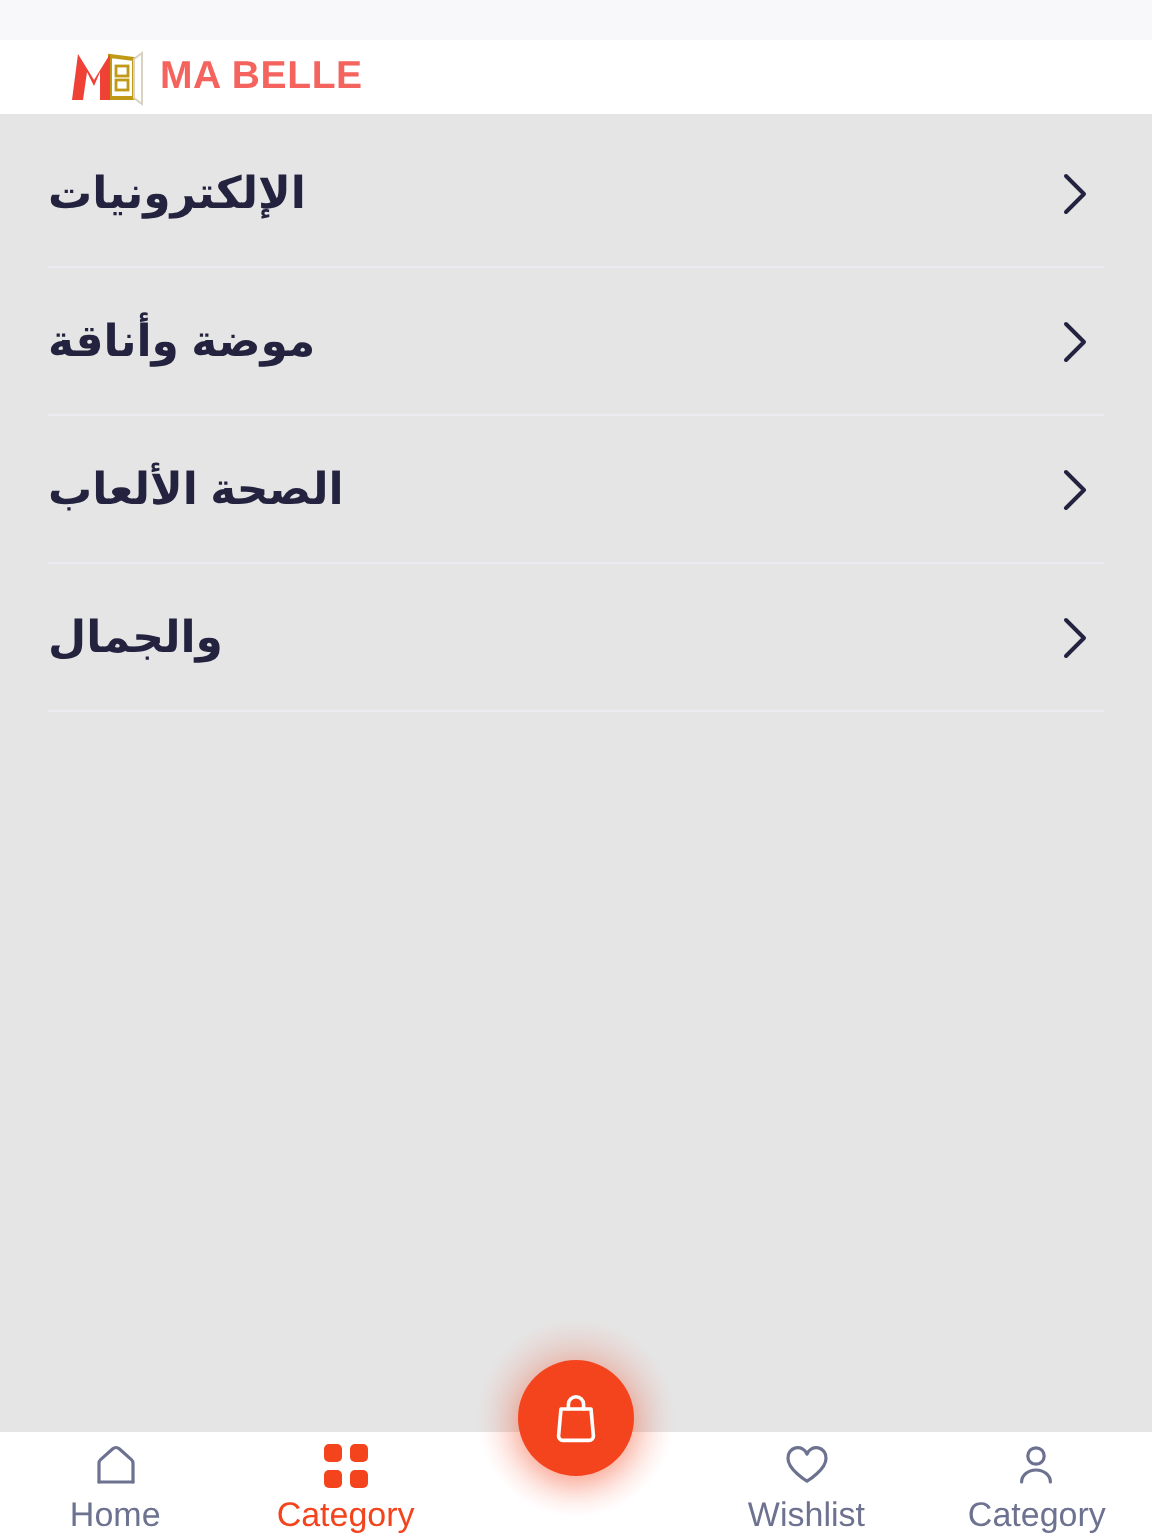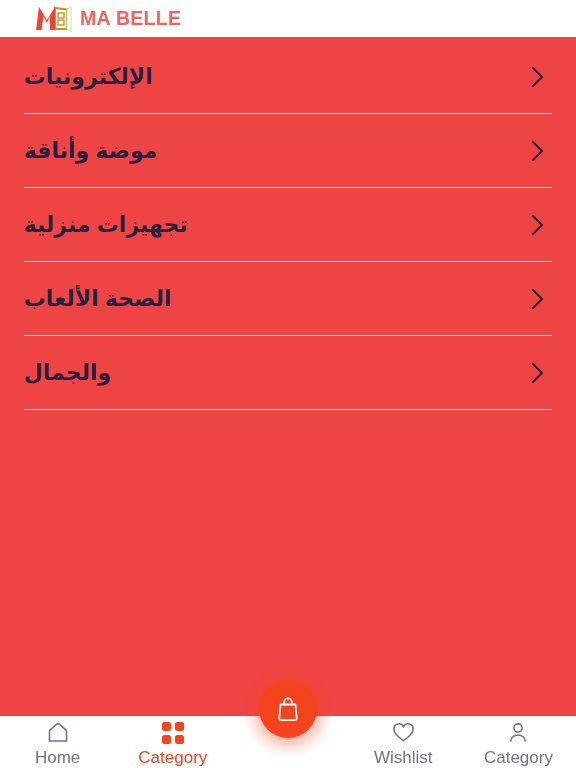--- a/index.html
+++ b/index.html
@@ -17,20 +17,21 @@
     display:flex; flex-direction:column;
   }
 
   
   .header {
     height:37px;
     background:#ffffff;
     display:flex; align-items:center;
     padding-left:34px;
     flex:0 0 auto;
+    margin-top:20px;
   }
   .brand { display:flex; align-items:center; gap:0px; }
   .brand-mark {
     width:48px; height:28px;
     position:relative;
     flex:0 0 auto;
     margin-right:-2px;
   }
   .brand-mark svg { display:block; }
   .brand-word {
@@ -38,21 +39,21 @@
     font-weight:bold;
     letter-spacing:0.3px;
     color:#f4635e;
     line-height:1;
     white-space:nowrap;
   }
 
   
   .content {
     flex:1 1 auto;
-    background:#ef4444;
+    background:#e5e5e5;
     padding-top:3px;
     overflow:hidden;
   }
   .cat-list { list-style:none; }
   .cat-row {
     position:relative;
     height:74px;
     margin:0 24px;
     display:flex;
     align-items:center;
@@ -184,28 +185,20 @@
 
       <li class="cat-row">
         <span class="cat-label">موضة وأناقة</span>
         <span class="chev">
           <svg width="20" height="24" viewBox="0 0 20 24">
               <path d="M6 3 L15 12 L6 21" fill="none" stroke="#232340" stroke-width="2" stroke-linecap="round" stroke-linejoin="round"></path>
             </svg>
         </span>
       </li>
 
-      <li class="cat-row">
-        <span class="cat-label">تجهيزات منزلية</span>
-        <span class="chev">
-          <svg width="20" height="24" viewBox="0 0 20 24">
-              <path d="M6 3 L15 12 L6 21" fill="none" stroke="#232340" stroke-width="2" stroke-linecap="round" stroke-linejoin="round"></path>
-            </svg>
-        </span>
-      </li>
 
       <li class="cat-row">
         <span class="cat-label">الصحة الألعاب</span>
         <span class="chev">
           <svg width="20" height="24" viewBox="0 0 20 24">
               <path d="M6 3 L15 12 L6 21" fill="none" stroke="#232340" stroke-width="2" stroke-linecap="round" stroke-linejoin="round"></path>
             </svg>
         </span>
       </li>
 

